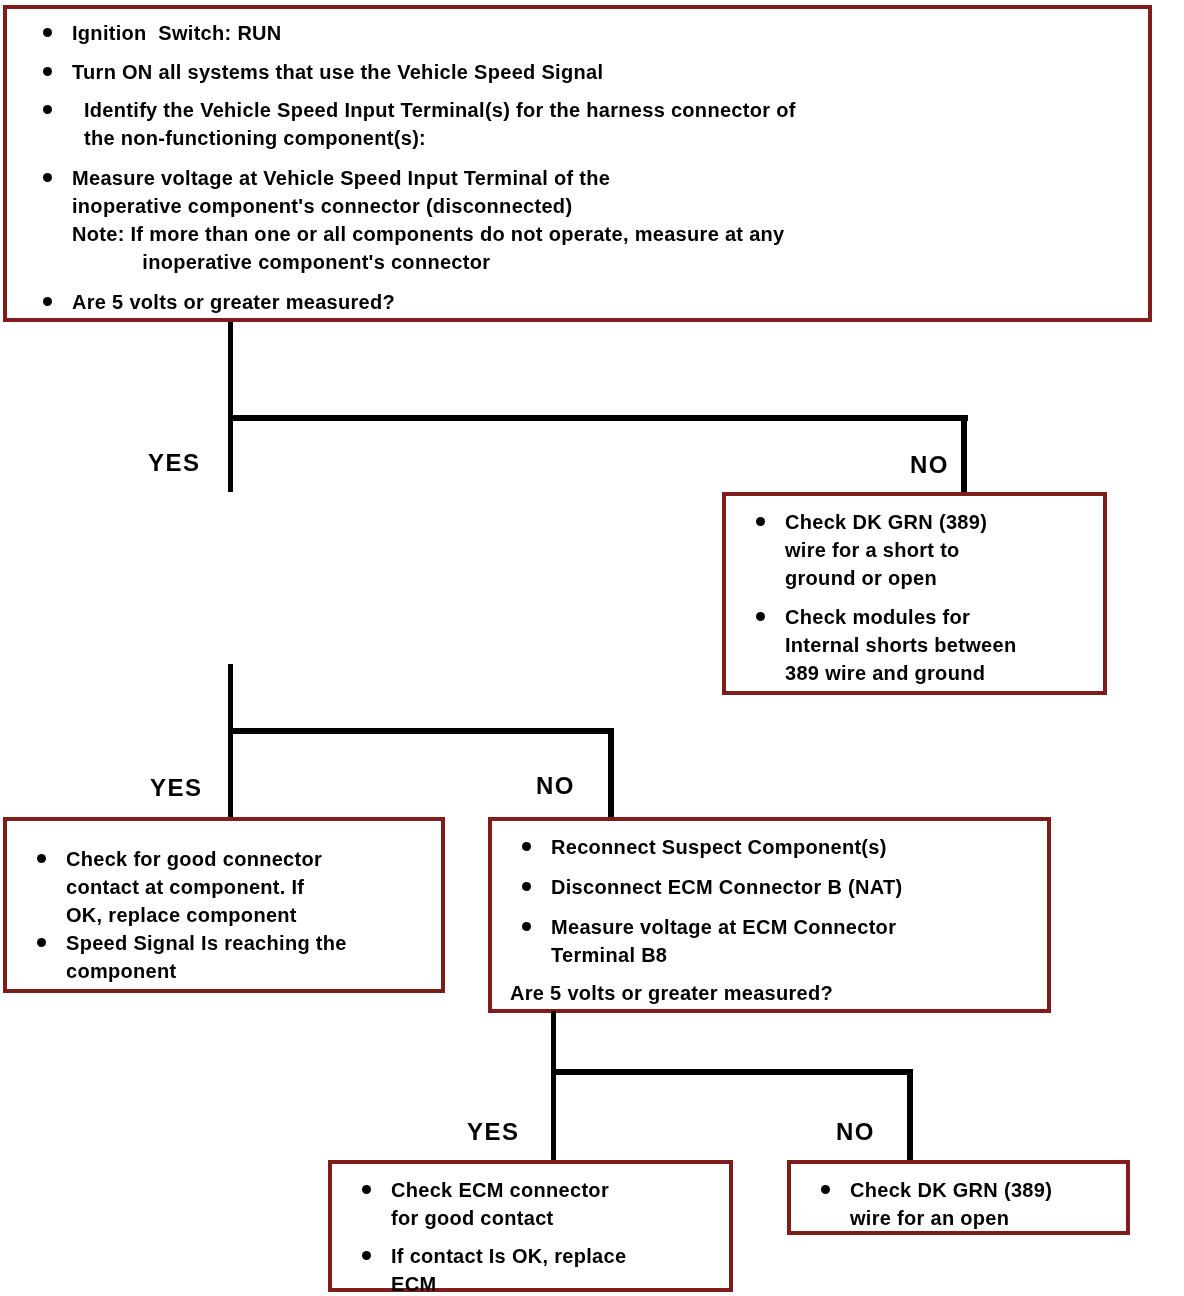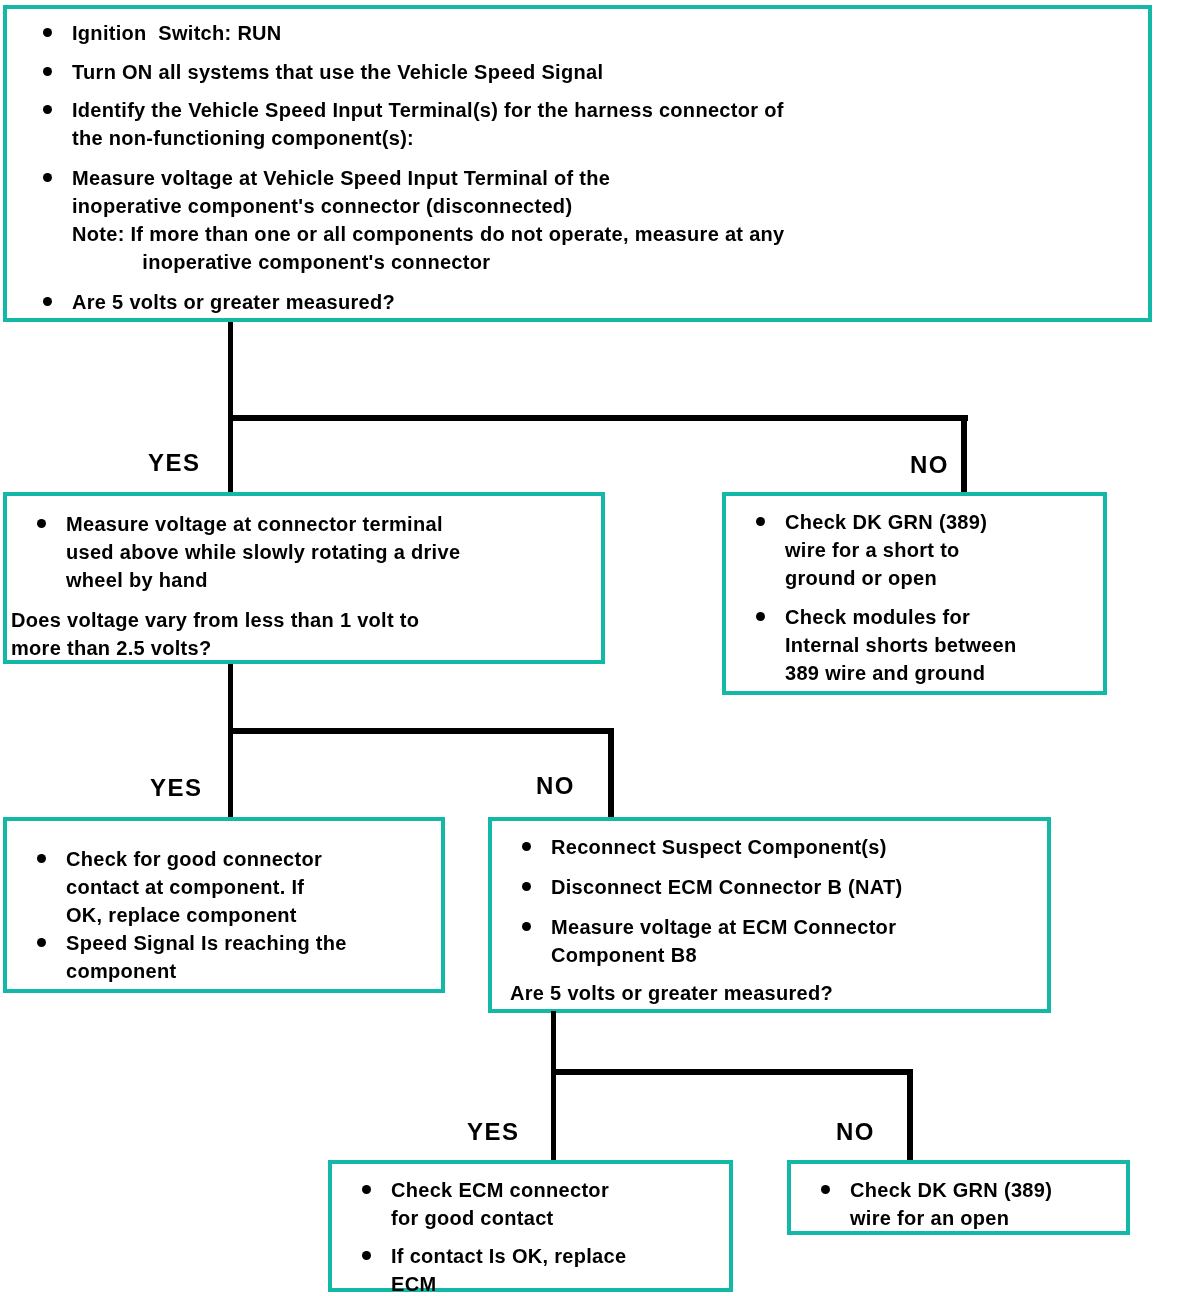--- a/index.html
+++ b/index.html
@@ -7,21 +7,21 @@
     position:relative;
     width:1184px;height:1296px;
     background:#ffffff;
     color:#000;
     font-family:"Liberation Sans", sans-serif;
     font-weight:bold;
     overflow:hidden;
   }
   .box{
     position:absolute;
-    border:4px solid #14b8a6;
+    border:4px solid #7f1d1d;
     background:#fff;
     box-sizing:border-box;
   }
   .item{display:flex;align-items:flex-start;}
   .dot{
     flex:none;
     width:9px;height:9px;border-radius:50%;
     background:#000;
     margin-top:9px;
   }
@@ -49,21 +49,21 @@
 
   <div class="box" style="left:3px; top:5px; width:1149px; height:317px; padding:10px 10px 6px 4px;">
     <div class="item" style="margin-left:32px;">
       <span class="dot"></span>
       <div class="txt">Ignition  Switch: RUN</div>
     </div>
     <div class="item" style="margin-left:32px; margin-top:11px;">
       <span class="dot"></span>
       <div class="txt">Turn ON all systems that use the Vehicle Speed Signal</div>
     </div>
-    <div class="item" style="margin-left:32px; margin-top:10px;">
+    <div class="item" style="margin-left:32px; margin-top:10px;gap:12px;">
       <span class="dot"></span>
       <div class="txt">Identify the Vehicle Speed Input Terminal(s) for the harness connector of
 the non-functioning component(s):</div>
     </div>
     <div class="item" style="margin-left:32px; margin-top:12px;">
       <span class="dot"></span>
       <div class="txt">Measure voltage at Vehicle Speed Input Terminal of the
 inoperative component's connector (disconnected)
 Note: If more than one or all components do not operate, measure at any
             inoperative component's connector</div>
@@ -74,32 +74,20 @@
     </div>
   </div>
 
   <div class="line" style="left:228px; top:322px; width:5px; height:170px;"></div>
   <div class="line" style="left:228px; top:415px; width:740px; height:6px;"></div>
   <div class="line" style="left:961px; top:415px; width:6px; height:77px;"></div>
 
   <div class="lbl" style="left:148px; top:450px;">YES</div>
   <div class="lbl" style="left:910px; top:452px;">NO</div>
 
-  <div class="box" style="left:3px; top:492px; width:602px; height:172px; padding:14px 8px 6px 4px;">
-    <div class="item" style="margin-left:26px;">
-      <span class="dot"></span>
-      <div class="txt">Measure voltage at connector terminal
-used above while slowly rotating a drive
-wheel by hand</div>
-    </div>
-    <div class="item q" style="margin-top:12px;">
-      <div class="txt">Does voltage vary from less than 1 volt to
-more than 2.5 volts?</div>
-    </div>
-  </div>
 
   <div class="box" style="left:722px; top:492px; width:385px; height:203px; padding:12px 8px 6px 4px;">
     <div class="item" style="margin-left:26px;">
       <span class="dot"></span>
       <div class="txt">Check DK GRN (389)
 wire for a short to
 ground or open</div>
     </div>
     <div class="item" style="margin-left:26px; margin-top:11px;">
       <span class="dot"></span>
@@ -135,21 +123,21 @@
       <span class="dot"></span>
       <div class="txt">Reconnect Suspect Component(s)</div>
     </div>
     <div class="item" style="margin-left:26px; margin-top:12px;">
       <span class="dot"></span>
       <div class="txt">Disconnect ECM Connector B (NAT)</div>
     </div>
     <div class="item" style="margin-left:26px; margin-top:12px;">
       <span class="dot"></span>
       <div class="txt">Measure voltage at ECM Connector
-Component B8</div>
+Terminal B8</div>
     </div>
     <div class="item q" style="margin-left:14px; margin-top:10px;">
       <div class="txt">Are 5 volts or greater measured?</div>
     </div>
   </div>
 
   <div class="line" style="left:551px; top:1011px; width:5px; height:149px;"></div>
   <div class="line" style="left:551px; top:1069px; width:362px; height:6px;"></div>
   <div class="line" style="left:907px; top:1069px; width:6px; height:91px;"></div>
 

